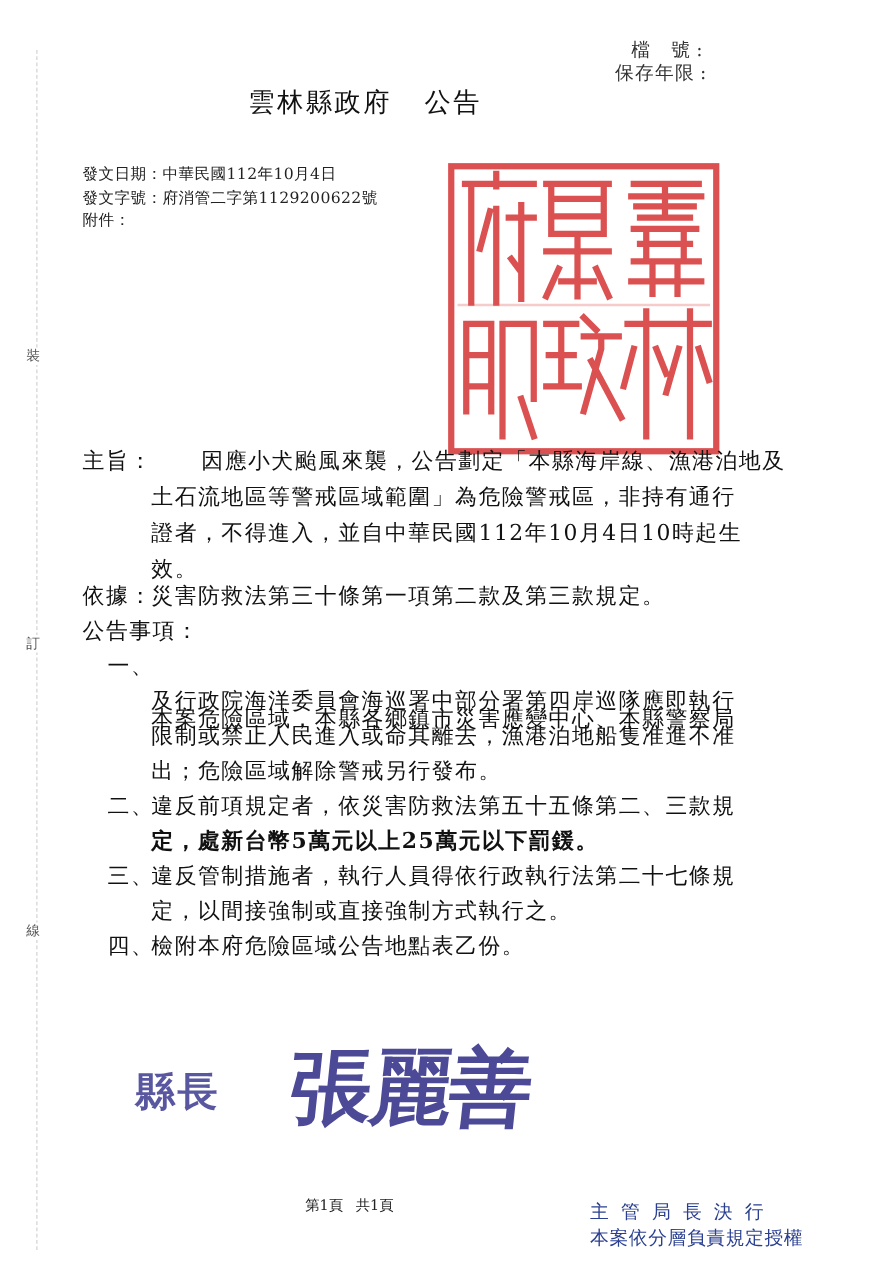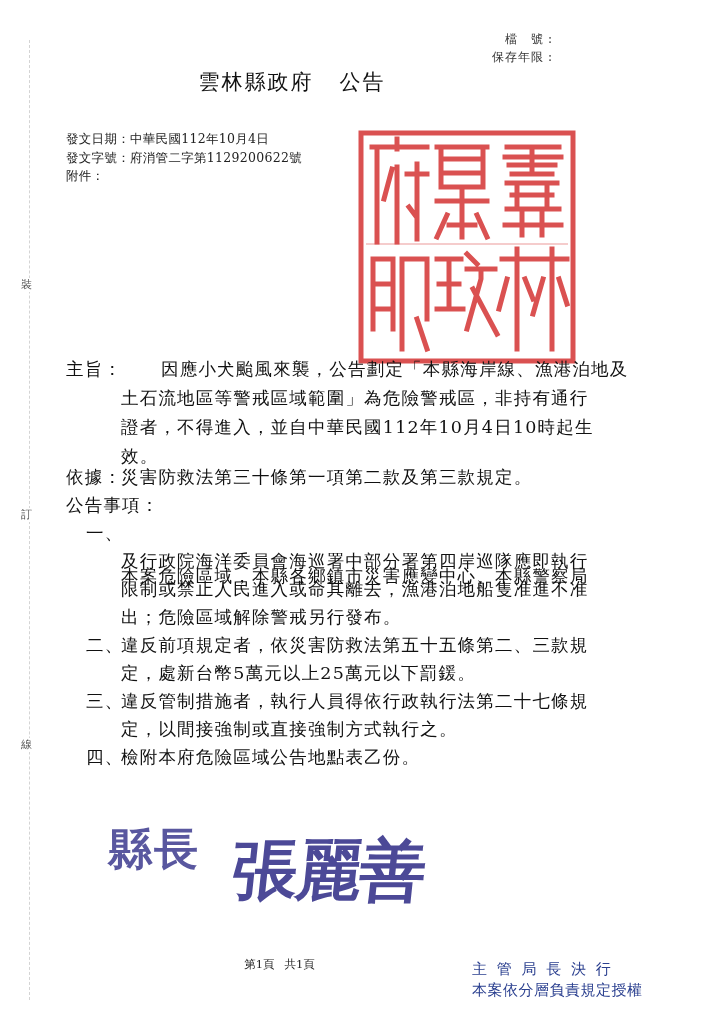--- a/index.html
+++ b/index.html
@@ -4,21 +4,21 @@
   <style>
     * { margin: 0; padding: 0; box-sizing: border-box; }
     html, body { width: 707px; height: 1022px; background: #ffffff; overflow: hidden; }
     body { position: relative; font-family: "DejaVu Serif", "Liberation Serif", serif; color: #1a1a1a; }
 
     
     .binding-line { position: absolute; left: 29px; top: 40px; height: 960px; border-left: 1px dashed #d4d4d4; }
     .binding-char { position: absolute; left: 21px; font-size: 11px; color: #555; background: #fff; line-height: 14px; }
 
     
-    .meta-row { position: absolute; left: 492px; font-size: 12px; color: #333; letter-spacing: 1px; white-space: nowrap; }
+    .meta-row { position: absolute; left: 492px; font-size: 15px; color: #333; letter-spacing: 1px; white-space: nowrap; }
     .meta-row .colon { margin-left: 4px; }
 
     .title { position: absolute; left: 0; width: 584px; top: 68px; text-align: center; font-size: 21px; letter-spacing: 2px; color: #111; }
     .title .sp { display: inline-block; width: 26px; }
 
     .issue-row { position: absolute; left: 66px; font-size: 12.5px; color: #222; white-space: nowrap; letter-spacing: 0.3px; }
 
     
     .seal { position: absolute; left: 357px; top: 129px; width: 220px; height: 236px; }
 
@@ -98,30 +98,30 @@
 <div class="body-line" style="left:66px; top:494px;">公告事項：</div>
 
 <div class="body-line" style="left:86px; top:522px;">一、</div>
 <div class="body-line" style="left:121px; top:522px;margin-top:43px;">本案危險區域，本縣各鄉鎮市災害應變中心、本縣警察局</div>
 <div class="body-line" style="left:121px; top:550px;">及行政院海洋委員會海巡署中部分署第四岸巡隊應即執行</div>
 <div class="body-line" style="left:121px; top:578px;">限制或禁止人民進入或命其離去，漁港泊地船隻准進不准</div>
 <div class="body-line" style="left:121px; top:606px;">出；危險區域解除警戒另行發布。</div>
 
 <div class="body-line" style="left:86px; top:634px;">二、</div>
 <div class="body-line" style="left:121px; top:634px;">違反前項規定者，依災害防救法第五十五條第二、三款規</div>
-<div class="body-line" style="left:121px; top:662px;">定，處新台幣5萬元以上25萬元以下罰鍰。</div>
+<div class="body-line" style="left:121px; top:662px;font-weight:bold;">定，處新台幣5萬元以上25萬元以下罰鍰。</div>
 
 <div class="body-line" style="left:86px; top:690px;">三、</div>
 <div class="body-line" style="left:121px; top:690px;">違反管制措施者，執行人員得依行政執行法第二十七條規</div>
 <div class="body-line" style="left:121px; top:718px;">定，以間接強制或直接強制方式執行之。</div>
 
 <div class="body-line" style="left:86px; top:746px;">四、</div>
 <div class="body-line" style="left:121px; top:746px;">檢附本府危險區域公告地點表乙份。</div>
 
-<div class="sig" style="left:108px; top:820px; font-size:44px; letter-spacing:2px; opacity:0.85;">縣長</div>
+<div class="sig" style="left:108px; top:852px; font-size:32px; letter-spacing:2px; opacity:0.85;">縣長</div>
 <div class="sig" style="left:232px; top:826px; font-size:66px; letter-spacing:-2px; transform:skewX(-6deg); opacity:0.92;">張麗善</div>
 
 <div class="footer-page">
   <span>第1頁</span><span class="sp"></span><span>共1頁</span>
 </div>
 
 <div class="auth-note" style="top:981px;">本案依分層負責規定授權</div>
 <div class="auth-note" style="top:960px; letter-spacing:2.5px;">主 管 局 長 決 行</div>
 
 </body></html>

